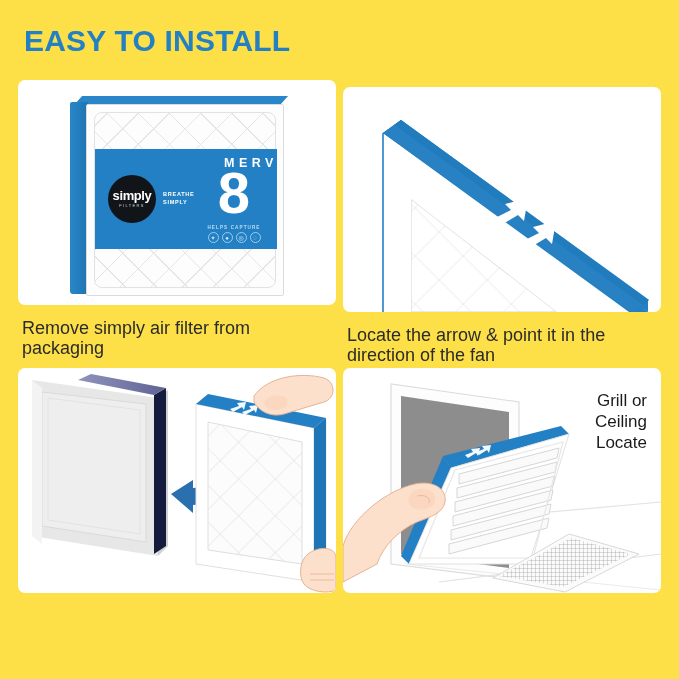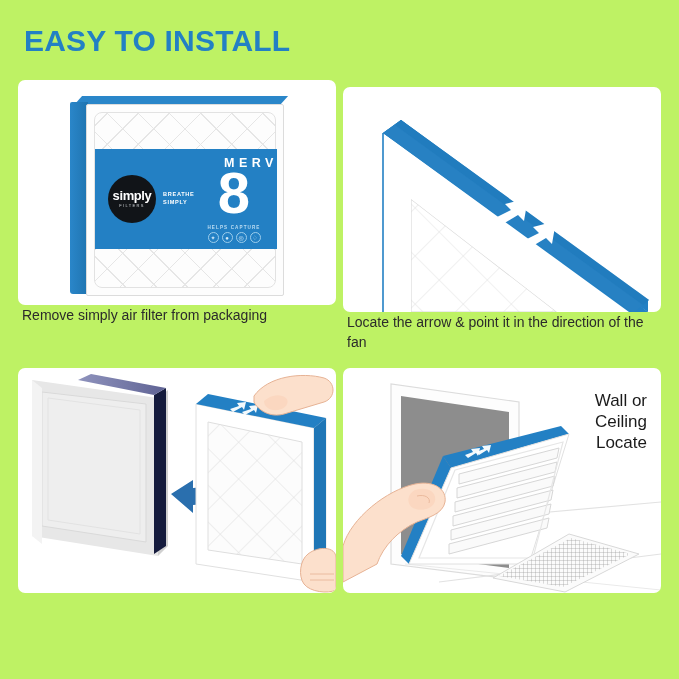--- a/index.html
+++ b/index.html
@@ -5,21 +5,21 @@
   * { box-sizing: border-box; margin: 0; padding: 0; }
   html, body {
     width: 679px; height: 679px;
     background: #f2f2f2;
     font-family: "Liberation Sans", sans-serif;
     overflow: hidden;
   }
   .page {
     position: relative;
     width: 679px; height: 679px;
-    background: #bef264;
+    background: #fde047;
   }
 
   
   .heading {
     position: absolute;
     left: 24px; top: 24px;
     font-size: 30px;
     font-weight: bold;
     letter-spacing: 0.2px;
     color: #2380c4;
@@ -42,22 +42,22 @@
   .step-br { left: 343px; top: 292px; }
 
   .figure {
     position: relative;
     width: 318px; height: 225px;
     background: #ffffff;
     border-radius: 7px;
     overflow: hidden;
   }
   .caption {
-    margin-top: 0;
-    font-size: 14px;
+    margin-top: 13px;
+    font-size: 18px;
     line-height: 20px;
     color: #2b2b2b;
     font-family: "Liberation Sans", sans-serif;
     padding-left: 4px;
   }
 
   
   .box-wrap {
     position: absolute;
     left: 52px; top: 8px;
@@ -377,21 +377,21 @@
                 </g>
             </g>
 
             <g fill="#fce0cc" stroke="#e6b294" stroke-width="1">
               <path d="M0 178 C8 150 44 122 72 116 C92 112 104 122 102 134 C100 146 84 150 74 154 C56 162 40 178 34 196 L0 214 Z"></path>
               <path d="M72 122 C84 118 94 124 92 133 C90 141 78 144 70 140 C63 136 64 126 72 122 Z" fill="#fbd7c0" stroke="none"></path>
               <path d="M74 128 C82 126 88 130 86 135" fill="none" stroke="#e6b294" stroke-width="0.8"></path>
             </g>
           </svg>
           <div class="grill-label">
-            <div>Wall or</div>
+            <div>Grill or</div>
             <div>Ceiling</div>
             <div>Locate</div>
           </div>
         </div>
       </div>
     </div>
 
   </div>
 </div>
 

